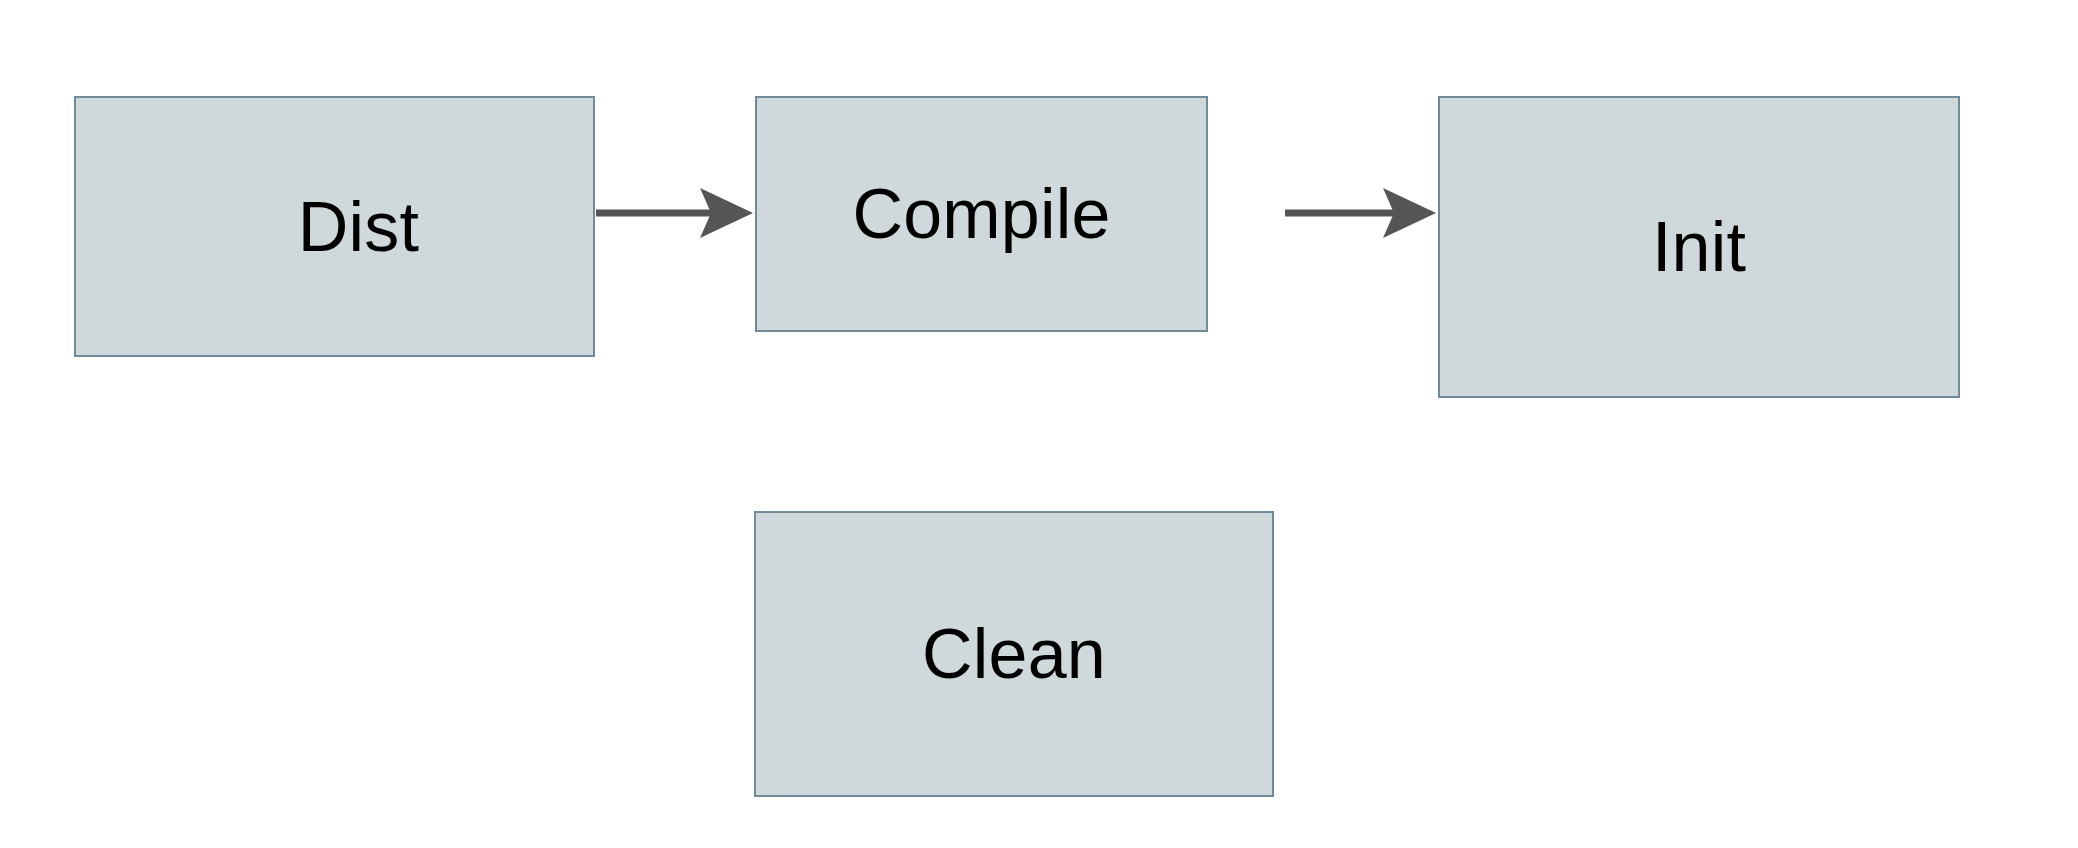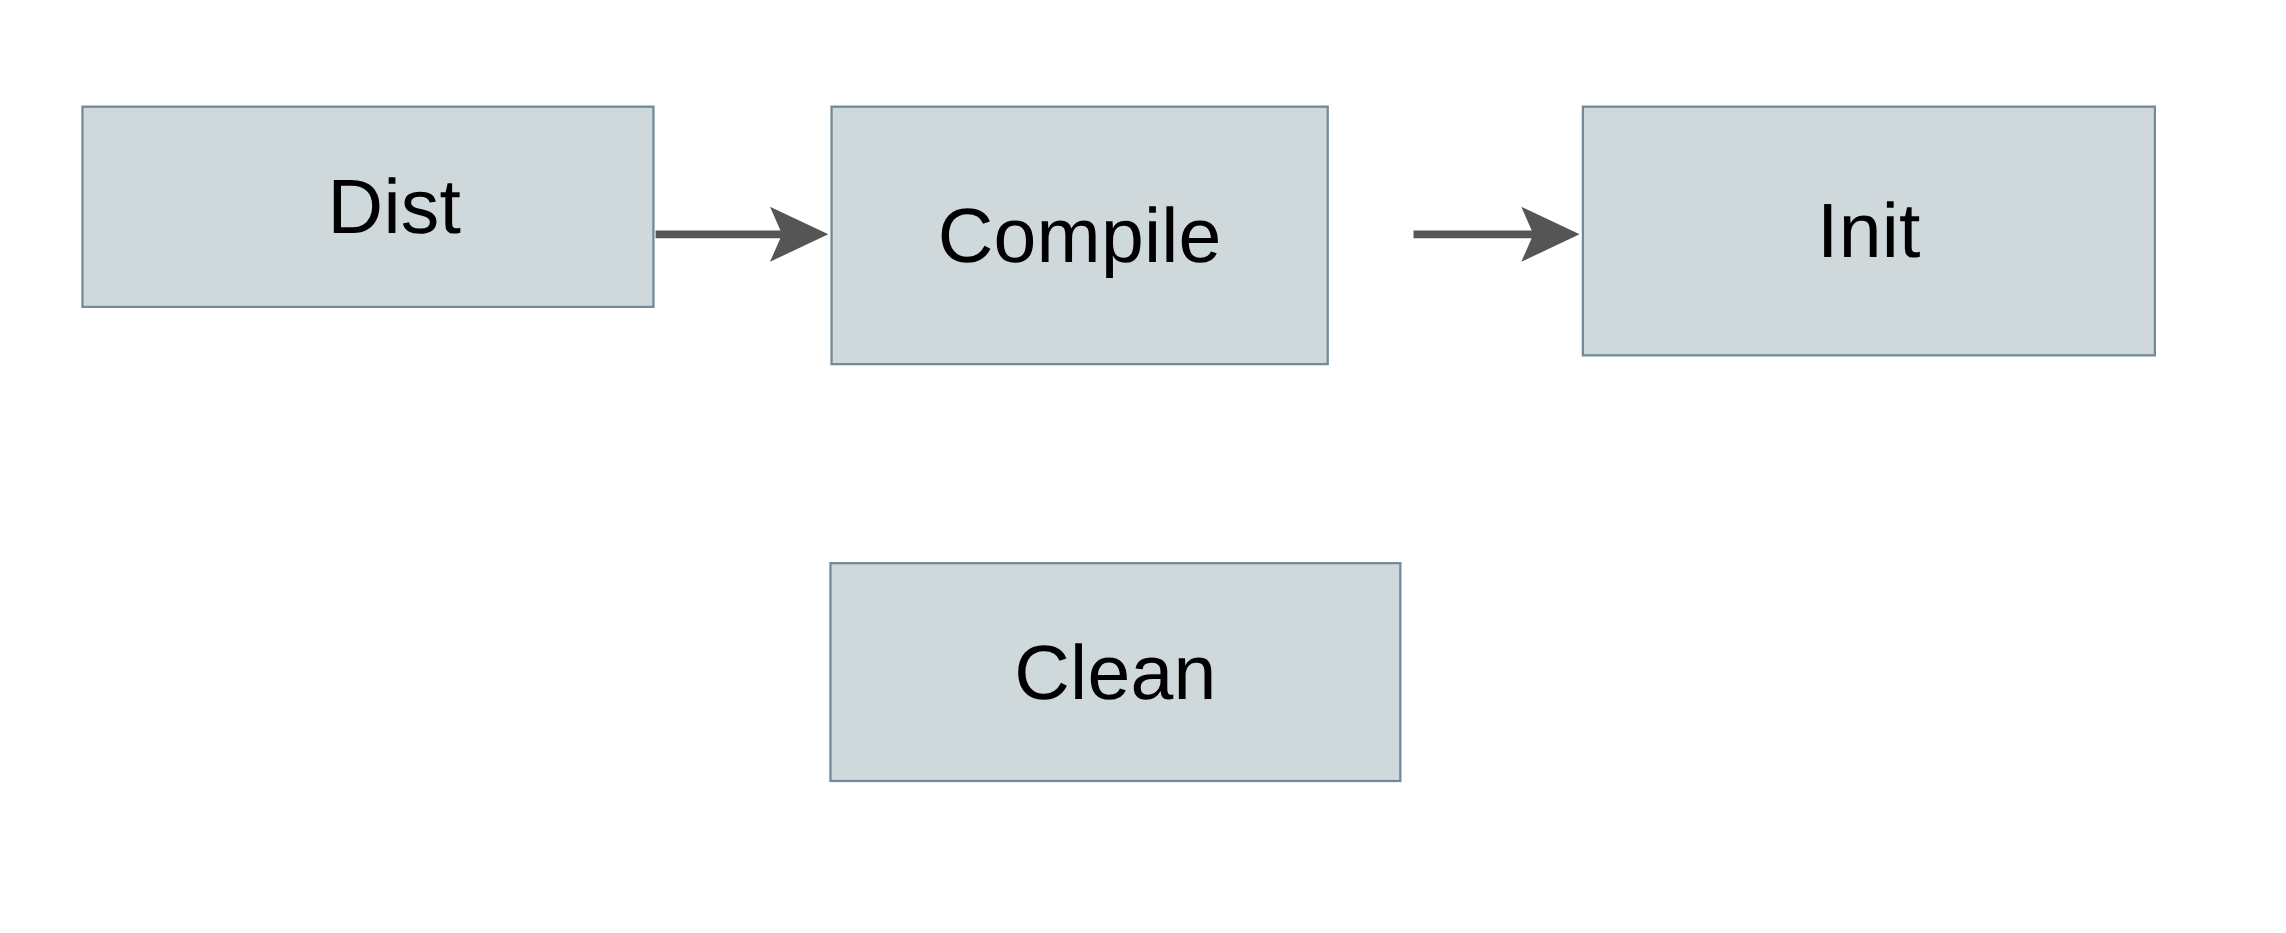--- a/index.html
+++ b/index.html
@@ -31,24 +31,24 @@
   .node-label {
     font-family: "Liberation Sans", sans-serif;
     font-size: 70px;
     font-weight: 400;
     color: #000000;
     line-height: 1;
     letter-spacing: 0.2px;
     white-space: nowrap;
   }
   
-  #node-dist    { left: 74px;   top: 96px;  width: 521px; height: 184px; padding-left: 48px; }
+  #node-dist    { left: 74px;   top: 96px;  width: 521px; height: 261px; padding-left: 48px; }
   #node-compile { left: 755px;  top: 96px;  width: 453px; height: 236px; }
-  #node-init    { left: 1438px; top: 96px;  width: 522px; height: 228px; }
-  #node-clean   { left: 754px;  top: 511px; width: 520px; height: 200px; }
+  #node-init    { left: 1438px; top: 96px;  width: 522px; height: 302px; }
+  #node-clean   { left: 754px;  top: 511px; width: 520px; height: 286px; }
 
   .edge-layer {
     position: absolute;
     left: 0;
     top: 0;
     width: 2078px;
     height: 848px;
     pointer-events: none;
   }
   .edge-line {

